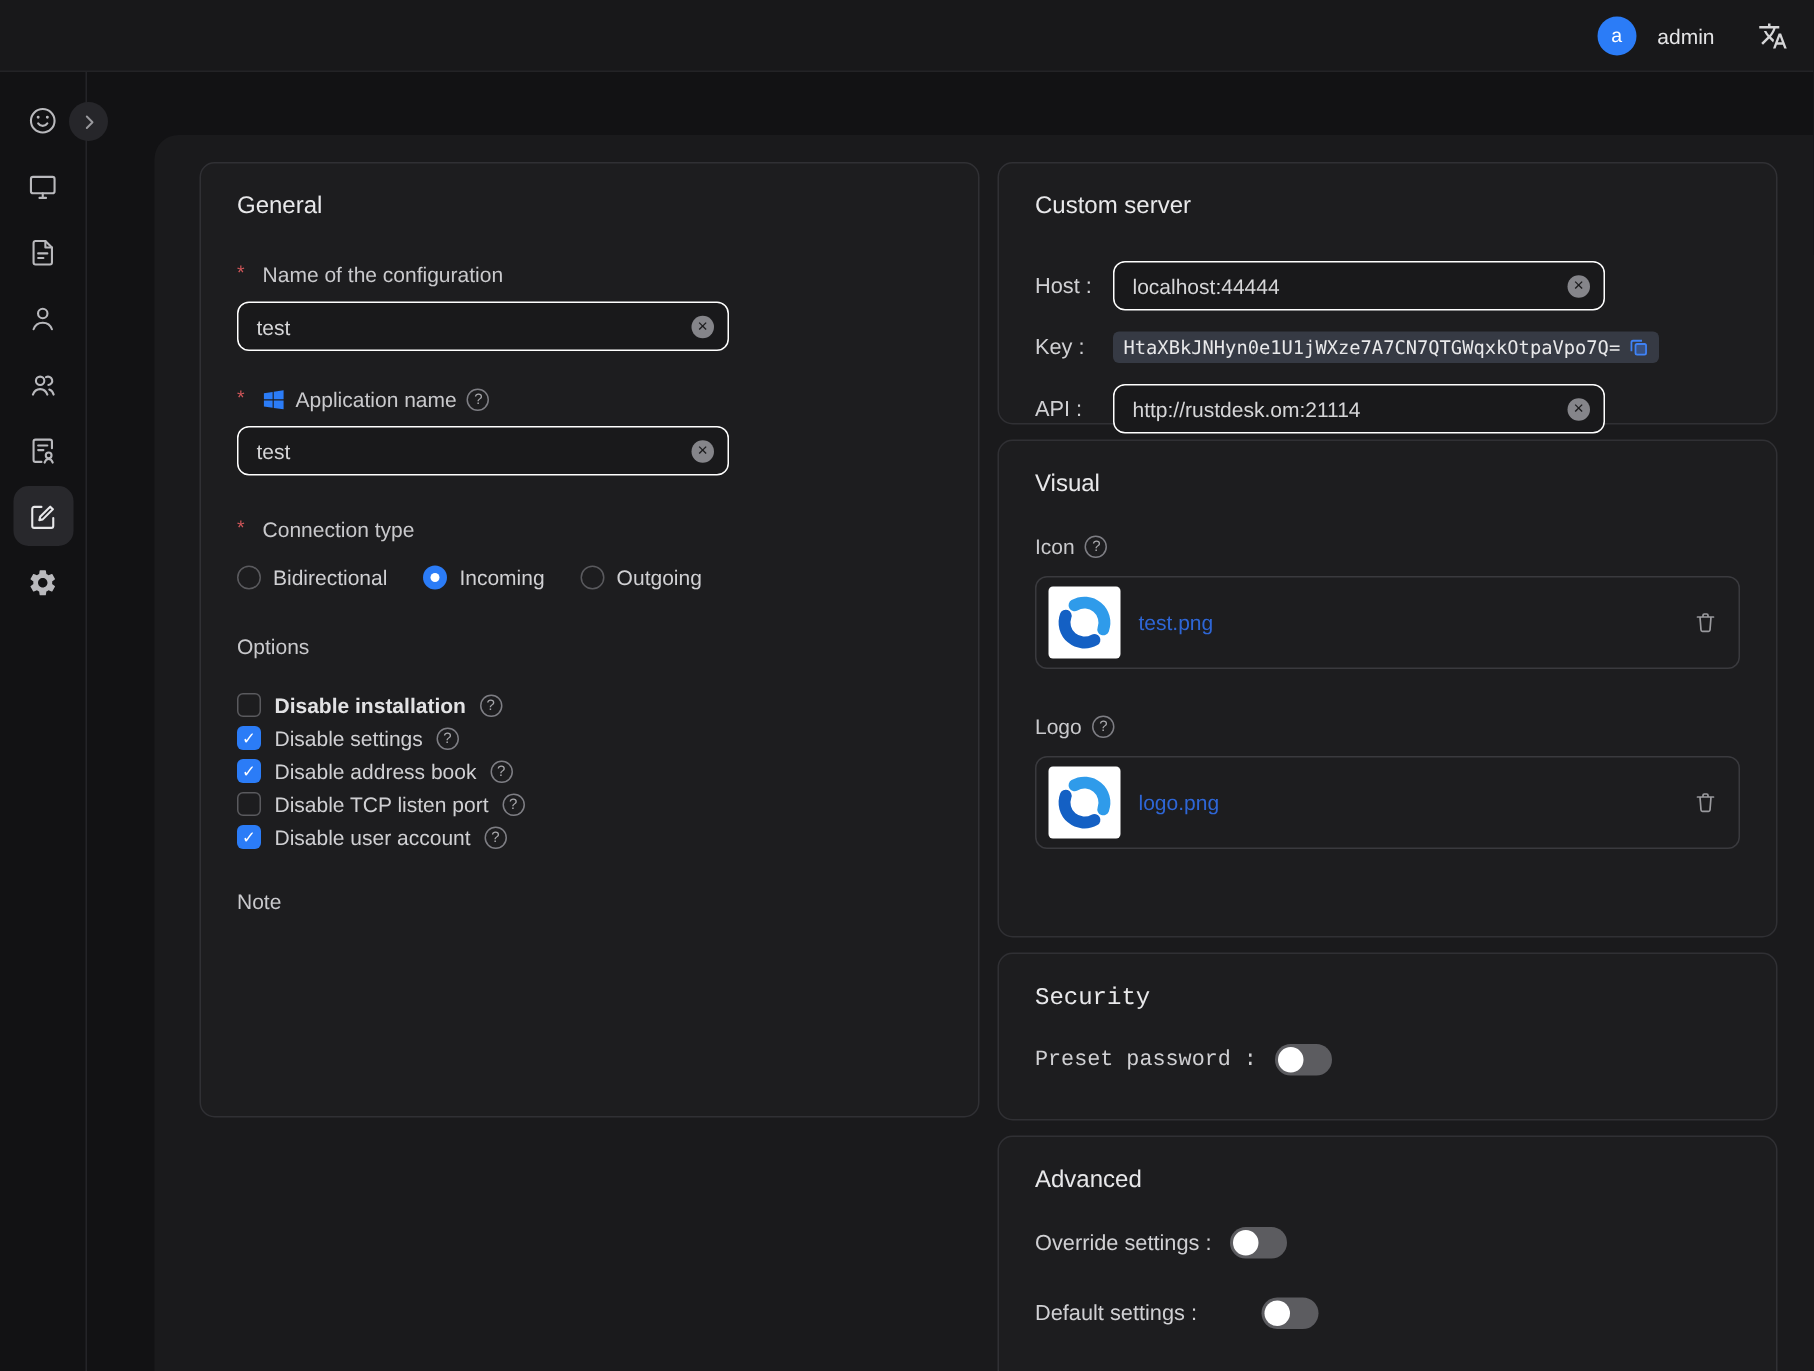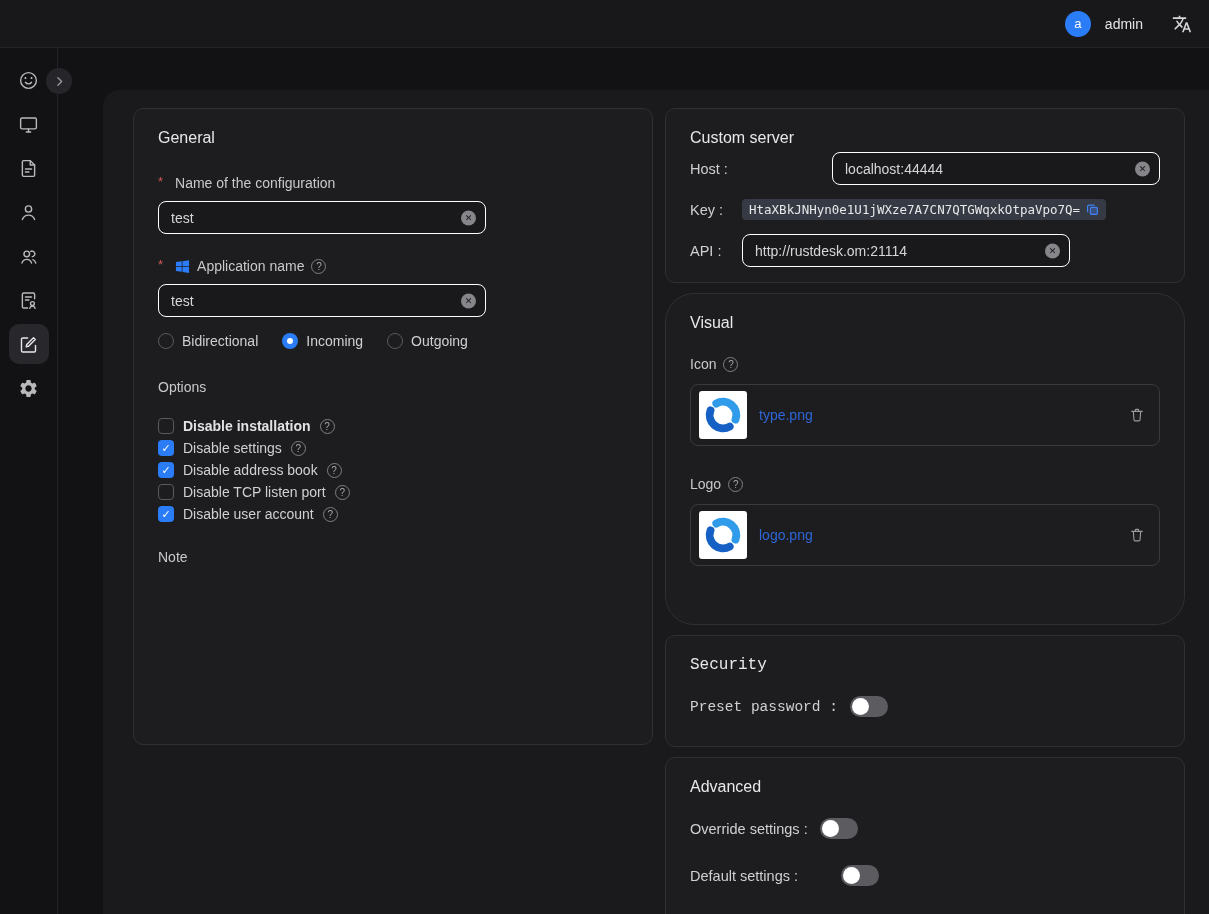--- a/index.html
+++ b/index.html
@@ -49,21 +49,21 @@
     background:#1a1a1c; border-top-left-radius:16px; overflow:hidden;
   }
   .card {
     position:absolute; background:#1d1d1f; border:1px solid #303034;
     border-radius:10px; padding:20px 24px;
   }
   .card-title { font-size:16px; font-weight:500; color:#e8e8ea; }
 
   #general-card { left:30px; top:18px; width:520px; height:637px; }
   #custom-server-card { left:562px; top:18px; width:520px; height:175px; }
-  #visual-card { left:562px; top:203px; width:520px; height:332px;border-radius:29px; }
+  #visual-card { left:562px; top:203px; width:520px; height:332px; }
   #security-card { left:562px; top:545px; width:520px; height:112px;font-family:Liberation Mono, monospace; }
   #advanced-card { left:562px; top:667px; width:520px; height:250px; }
 
   .field-label { font-size:14px; color:#c9c9cc; display:flex; align-items:center; gap:7px; }
   .req::before { content:"*"; color:#cf5659; font-size:13px; margin-right:5px; position:relative; top:-2px; }
 
   .text-input-wrap { position:relative; width:328px; }
   .text-input-wrap.full { width:100%; }
   input.text-input {
     width:100%; height:33px; background:#19191b; border:1px solid #ffffff;
@@ -248,20 +248,23 @@
         <path fill="#2b7cf7" d="M1 3.3 7.2 2.4v5.2H1zM8 2.3 15 1.3v6.3H8zM1 8.5h6.2v5.2L1 12.8zM8 8.5h7v6.3L8 13.8z"></path>
       </svg>
       <span>Application name</span>
       <span class="q-icon">?</span>
     </div>
     <div class="text-input-wrap mt10">
       <input class="text-input" type="text" value="test" style="">
       <span class="clear-btn">✕</span>
     </div>
 
+    <div class="field-label req mt28">
+      <span>Connection type</span>
+    </div>
     <div class="radio-row mt16">
       <label class="radio">
         <span class="radio-dot"></span>
         <span>Bidirectional</span>
       </label>
       <label class="radio checked">
         <span class="radio-dot"></span>
         <span>Incoming</span>
       </label>
       <label class="radio">
@@ -303,21 +306,21 @@
     </div>
 
     <div class="field-label mt24">
       <span>Note</span>
     </div>
   </div>
 
   <div class="card" id="custom-server-card">
     <div class="card-title">Custom server</div>
 
-    <div class="cs-row" style="margin-top:5px;justify-content:space-between;">
+    <div class="cs-row" style="margin-top:27px;">
       <span class="cs-label">Host :</span>
       <div class="text-input-wrap">
         <input class="text-input" type="text" value="localhost:44444" style="">
         <span class="clear-btn">✕</span>
       </div>
     </div>
 
     <div class="cs-row">
       <span class="cs-label">Key :</span>
       <div class="key-badge">
@@ -346,21 +349,21 @@
     <div class="field-label mt24">
       <span>Icon</span>
       <span class="q-icon">?</span>
     </div>
     <div class="file-box">
       <span class="thumb">
         <svg width="40" height="40" viewBox="0 0 48 48">
             <use href="#rd-logo"></use>
           </svg>
       </span>
-      <span class="file-link">type.png</span>
+      <span class="file-link">test.png</span>
       <span class="trash-btn">
         <svg width="16" height="16" viewBox="0 0 24 24" fill="none" stroke="currentColor" stroke-width="1.7" stroke-linecap="round">
           <path d="M4 6.5h16M9.5 6.5V4.8A1.3 1.3 0 0 1 10.8 3.5h2.4a1.3 1.3 0 0 1 1.3 1.3v1.7M6.5 6.5l1 13a1.5 1.5 0 0 0 1.5 1.3h6a1.5 1.5 0 0 0 1.5-1.3l1-13"></path>
         </svg>
       </span>
     </div>
 
     <div class="field-label mt30">
       <span>Logo</span>
       <span class="q-icon">?</span>

